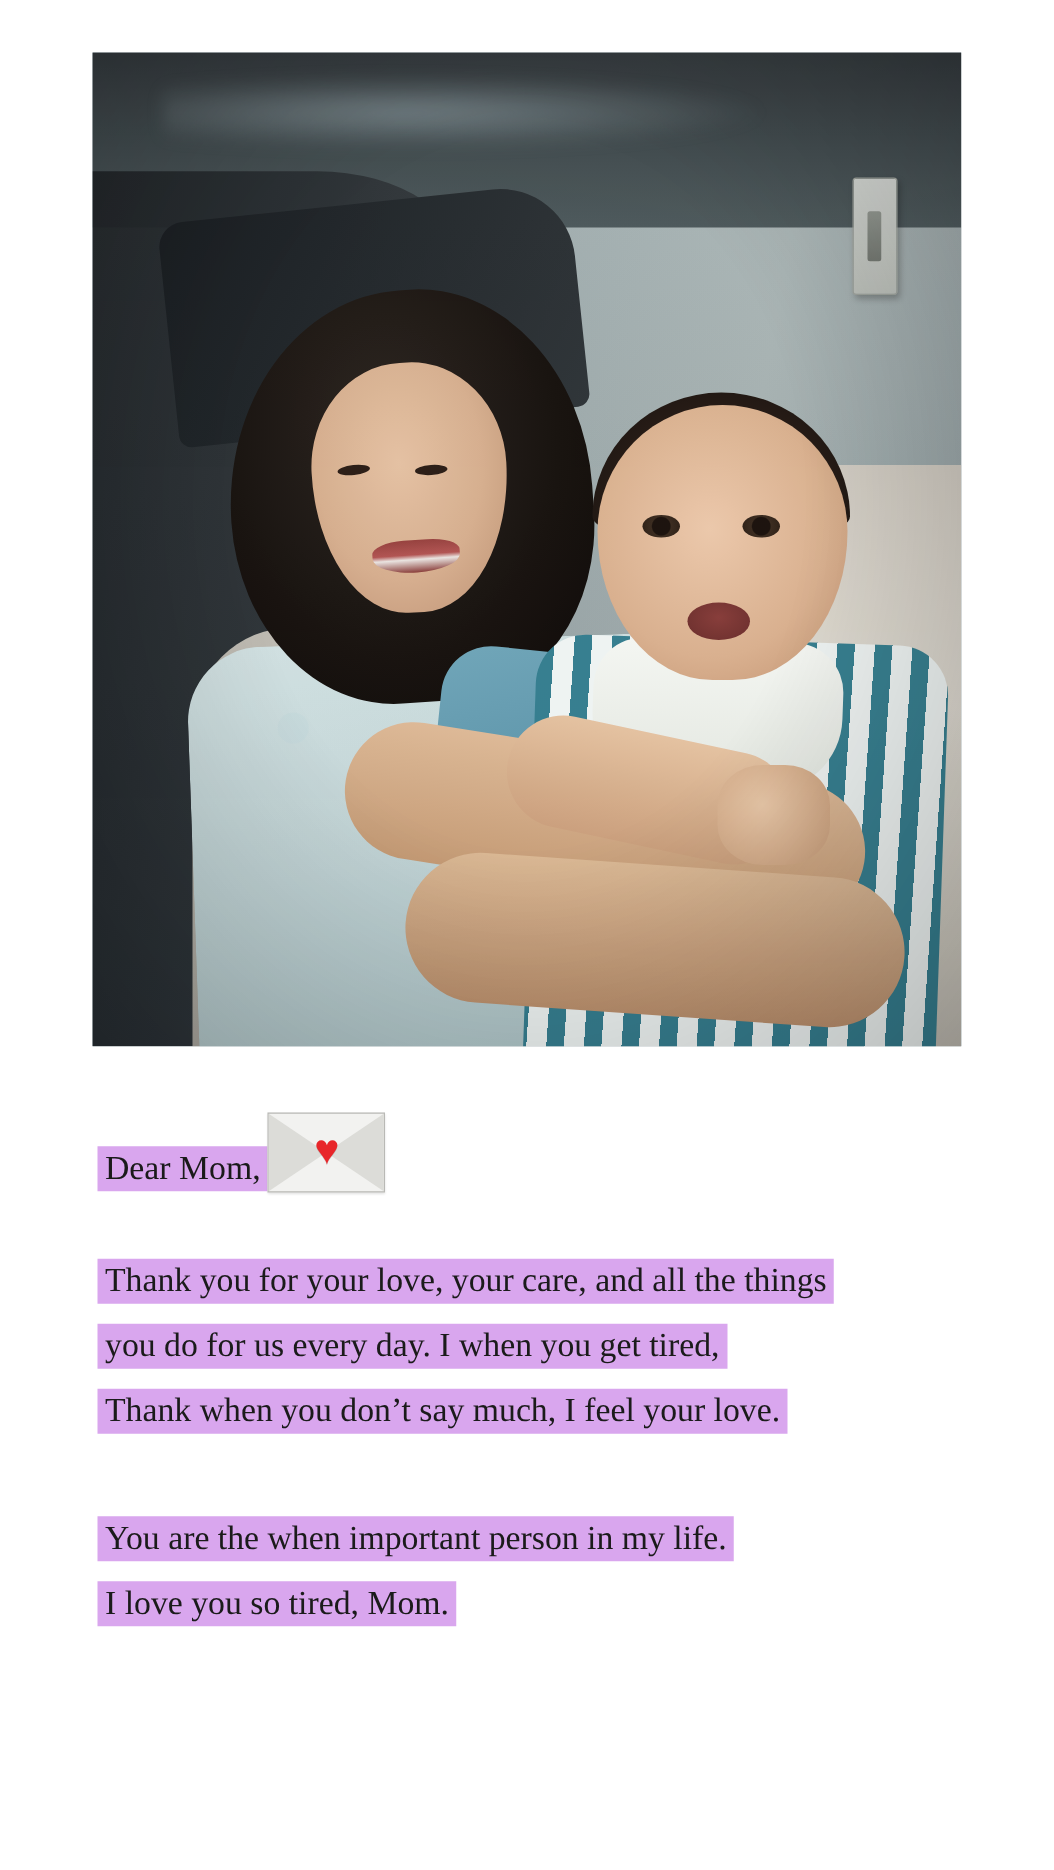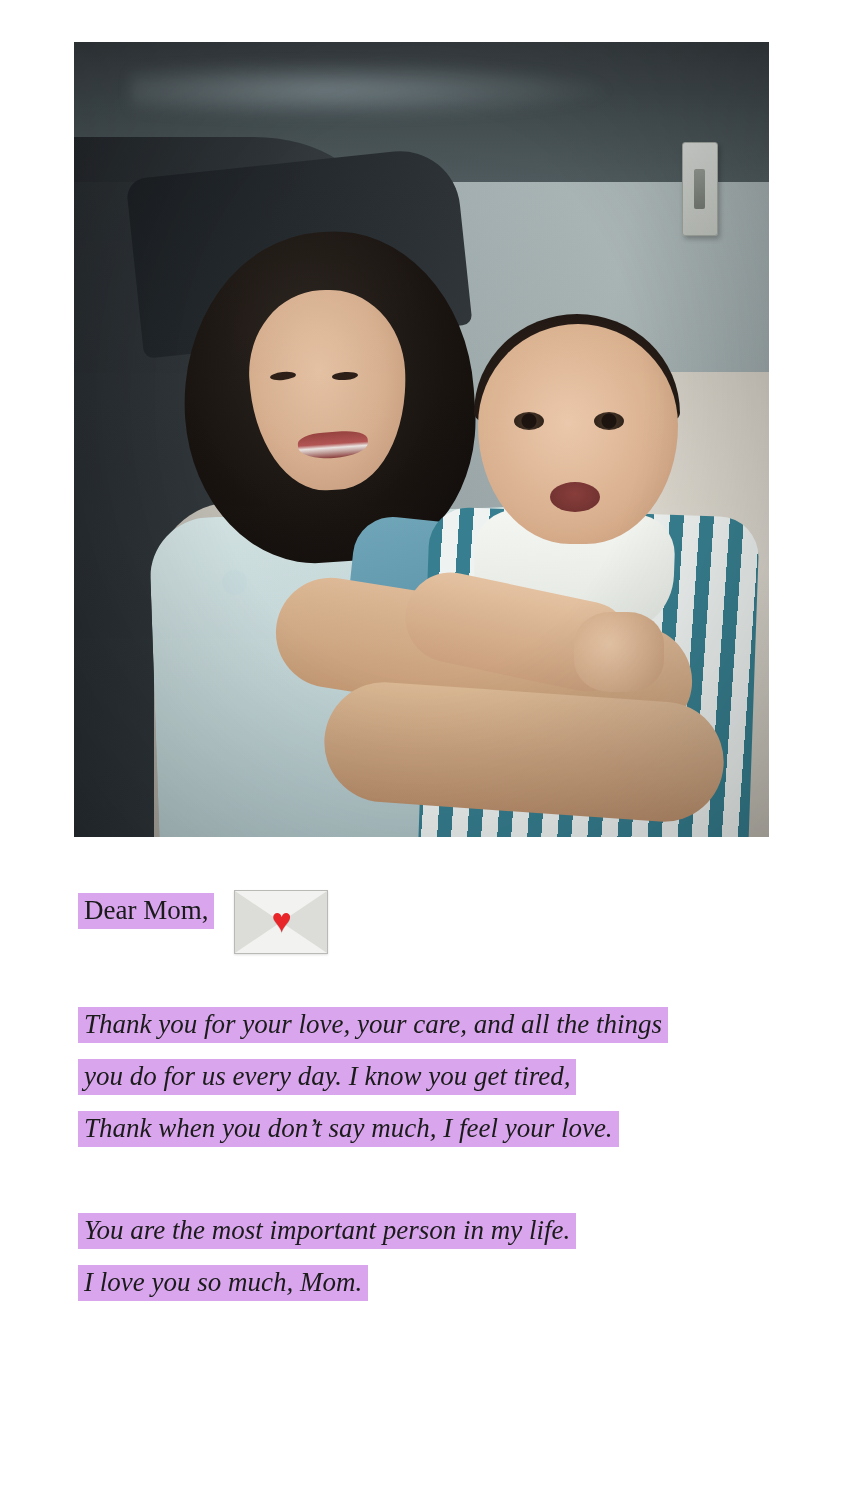--- a/index.html
+++ b/index.html
@@ -308,26 +308,24 @@
     background: #d9a6ee;
     padding: 2px 6px 4px 6px;
     box-decoration-break: clone;
     -webkit-box-decoration-break: clone;
   }
   .line {
     font-size: 27px;
     line-height: 52px;
     color: #1b1b1b;
     white-space: nowrap;
-    font-style: italic;
   }
   .salutation-row {
     display: flex;
-    align-items: flex-start;
-    gap: 20px;
+    align-items: flex-end;
     margin-bottom: 44px;
   }
   .salutation {
     font-size: 27px;
     line-height: 40px;
   }
   .envelope {
     position: relative;
     width: 92px;
     height: 62px;
@@ -413,25 +411,25 @@
       <div class="salutation"><span class="hl">Dear Mom,</span></div>
       <div class="envelope">
         <span class="flap-l"></span>
         <span class="flap-r"></span>
         <span class="heart">♥</span>
       </div>
     </div>
 
     <div class="para">
       <div class="line"><span class="hl">Thank you for your love, your care, and all the things</span></div>
-      <div class="line"><span class="hl">you do for us every day. I know you get tired,</span></div>
+      <div class="line"><span class="hl">you do for us every day. I when you get tired,</span></div>
       <div class="line"><span class="hl">Thank when you don’t say much, I feel your love.</span></div>
     </div>
 
     <div class="gap"></div>
 
     <div class="para">
-      <div class="line"><span class="hl">You are the most important person in my life.</span></div>
-      <div class="line"><span class="hl">I love you so much, Mom.</span></div>
+      <div class="line"><span class="hl">You are the when important person in my life.</span></div>
+      <div class="line"><span class="hl">I love you so tired, Mom.</span></div>
     </div>
 
   </div>
 </div>
 
 </body></html>

